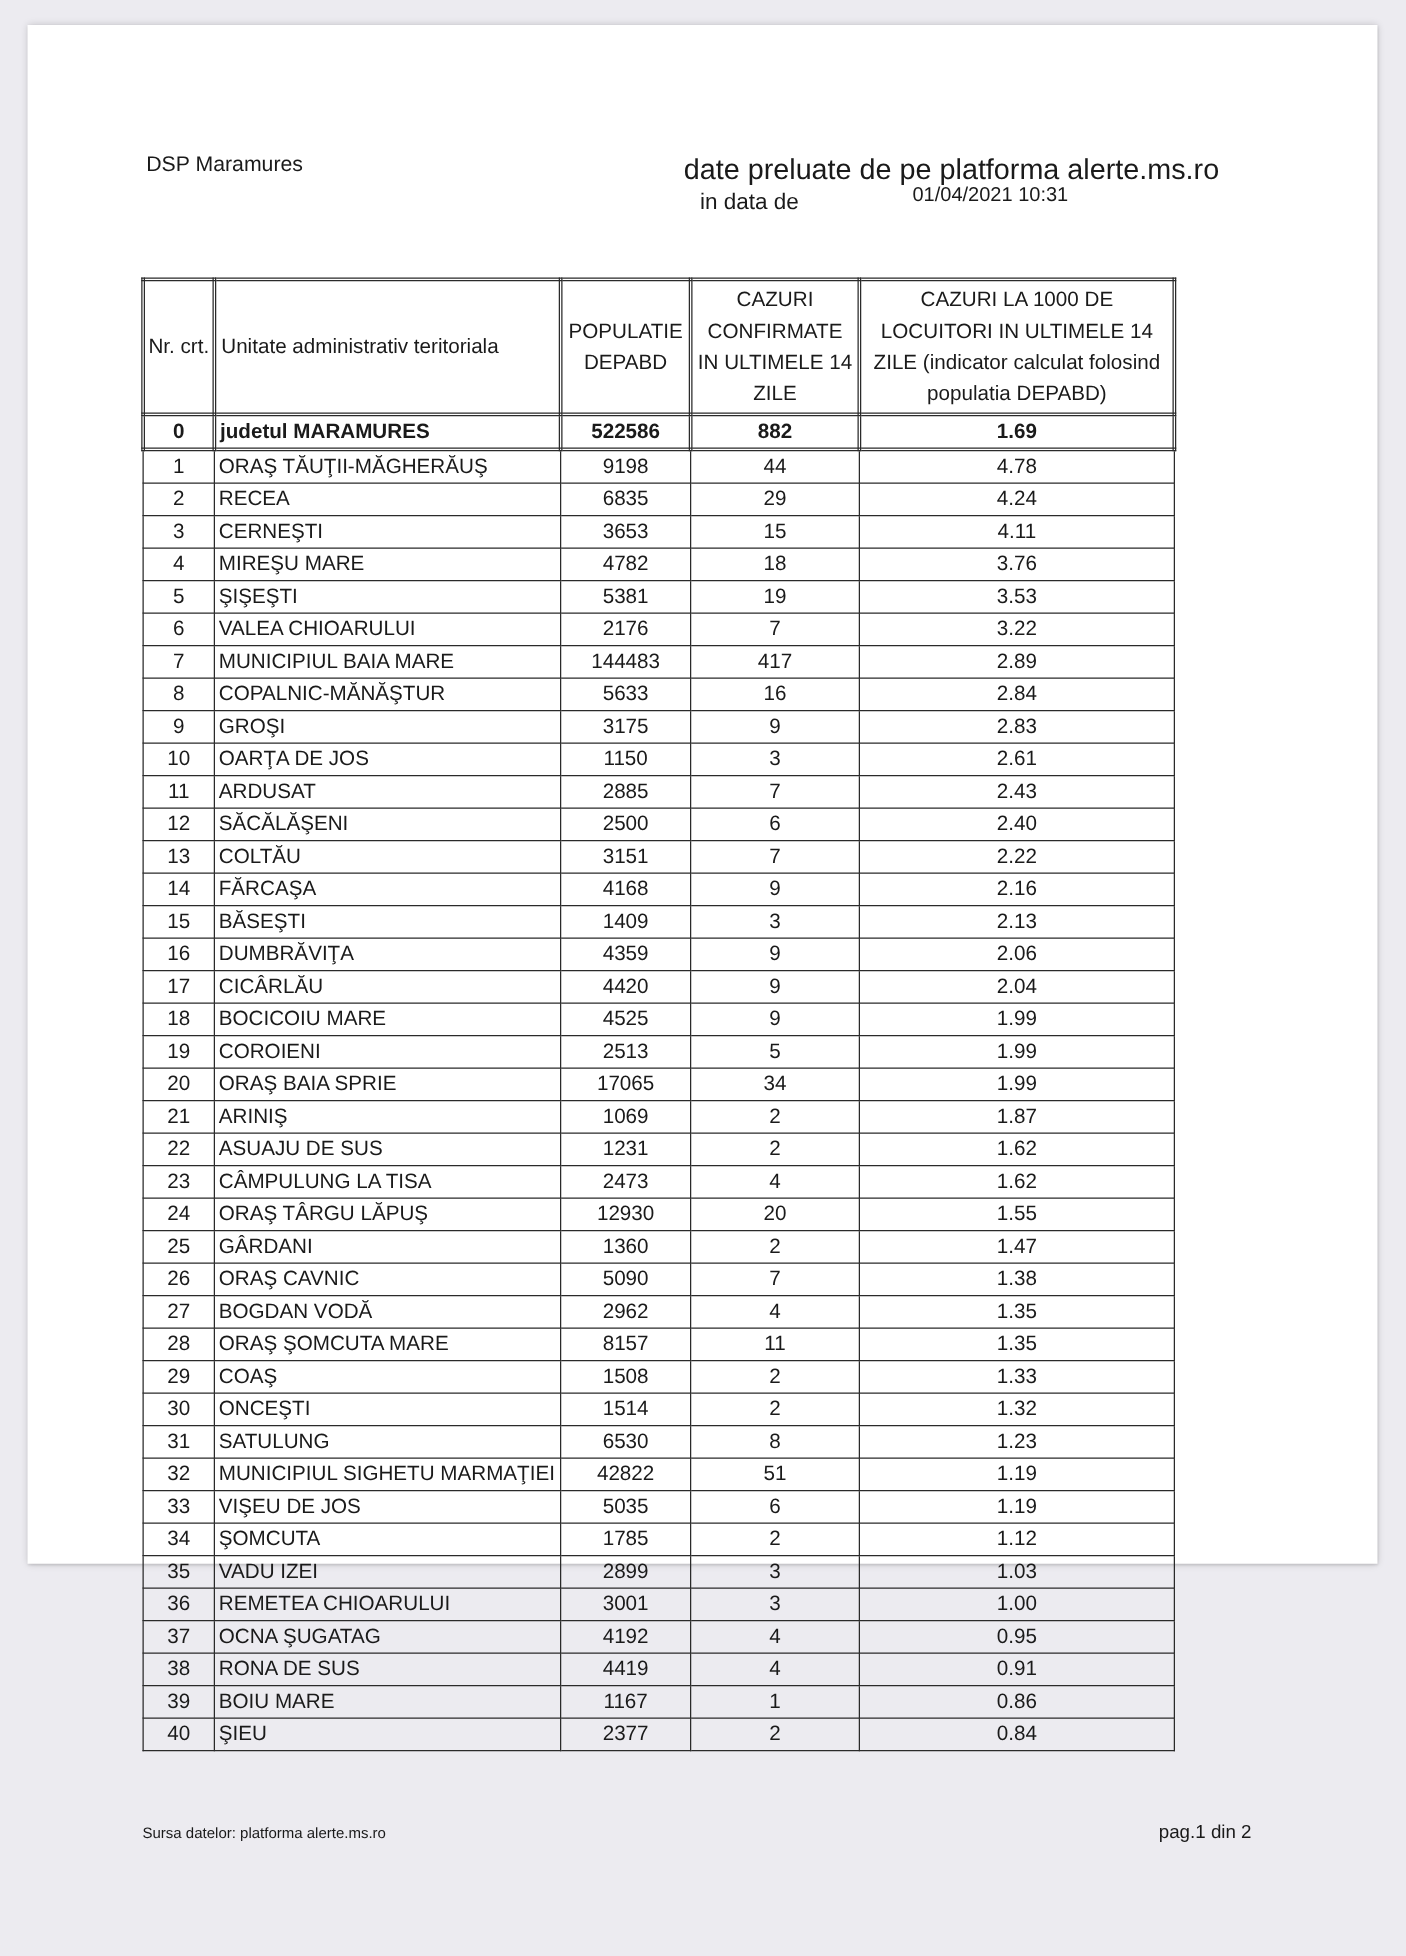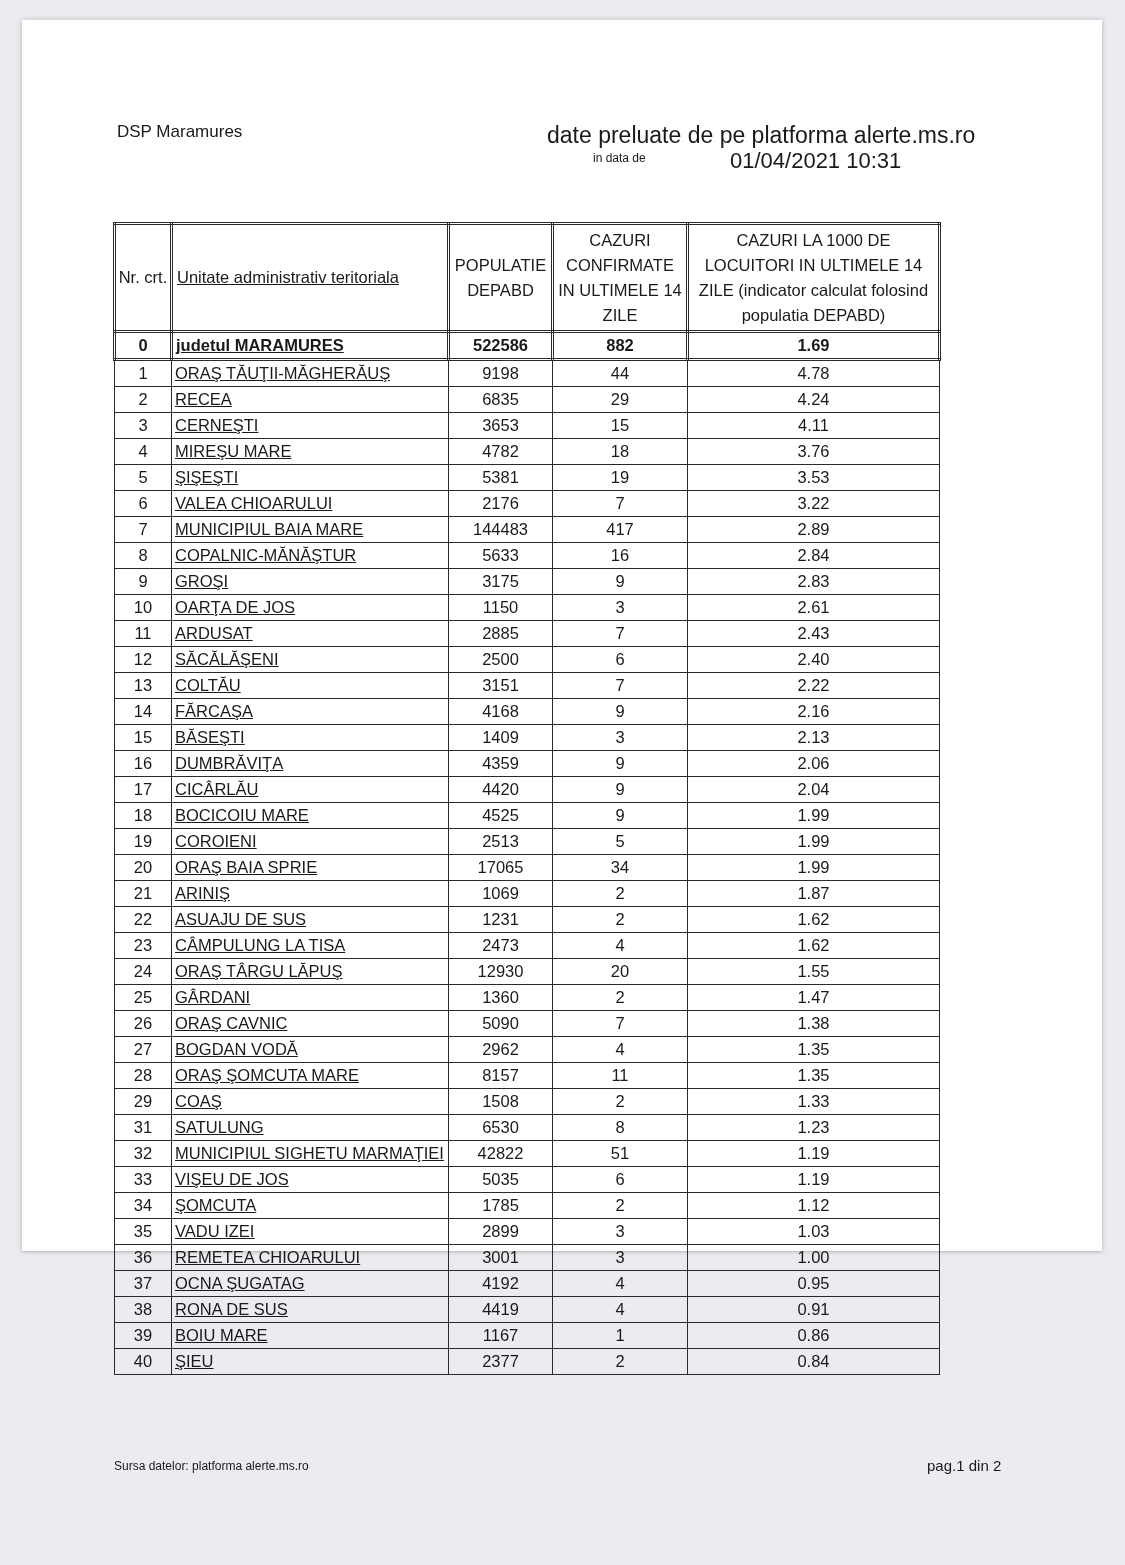--- a/index.html
+++ b/index.html
@@ -31,29 +31,29 @@
     font-size: 17px;
   }
   .hdr-right {
     position: absolute;
     left: 525px;
     top: 102px;
     font-size: 23px;
   }
   .hdr-date-label {
     position: absolute;
-    left: 571px;
+    left: 538px;
     top: 131px;
-    font-size: 12px;
+    font-size: 18px;
   }
   .hdr-date-value {
     position: absolute;
     left: 708px;
     top: 128px;
-    font-size: 22px;
+    font-size: 16px;
   }
   table.data {
     position: absolute;
     left: 91px;
     top: 202px;
     border-collapse: collapse;
     font-size: 16.5px;
     table-layout: fixed;
   }
   table.data td, table.data th {
@@ -76,21 +76,21 @@
   table.data th.left { text-align: left; padding-left: 4px; }
   table.data tr.head th,
   table.data tr.total td {
     border: 3px double #2a2a2a;
   }
   table.data tr.total td {
     font-weight: bold;
     height: 24px;
   }
   .c-nr { width: 48px; text-align: center; }
-  .c-name { width: 268px; text-align: left; text-decoration: underline; }
+  .c-name { width: 268px; text-align: left; }
   .c-pop { width: 95px; text-align: center; }
   .c-cases { width: 126px; text-align: center; }
   .c-rate { width: 243px; text-align: center; }
   .footer-left {
     position: absolute;
     left: 92px;
     top: 1439px;
     font-size: 12px;
   }
   .footer-right {
@@ -331,20 +331,27 @@
           <td class="c-rate">1.35</td>
         </tr>
         <tr>
           <td class="c-nr">29</td>
           <td class="c-name">COAŞ</td>
           <td class="c-pop">1508</td>
           <td class="c-cases">2</td>
           <td class="c-rate">1.33</td>
         </tr>
         <tr>
+          <td class="c-nr">30</td>
+          <td class="c-name">ONCEŞTI</td>
+          <td class="c-pop">1514</td>
+          <td class="c-cases">2</td>
+          <td class="c-rate">1.32</td>
+        </tr>
+        <tr>
           <td class="c-nr">31</td>
           <td class="c-name">SATULUNG</td>
           <td class="c-pop">6530</td>
           <td class="c-cases">8</td>
           <td class="c-rate">1.23</td>
         </tr>
         <tr>
           <td class="c-nr">32</td>
           <td class="c-name">MUNICIPIUL SIGHETU MARMAŢIEI</td>
           <td class="c-pop">42822</td>

